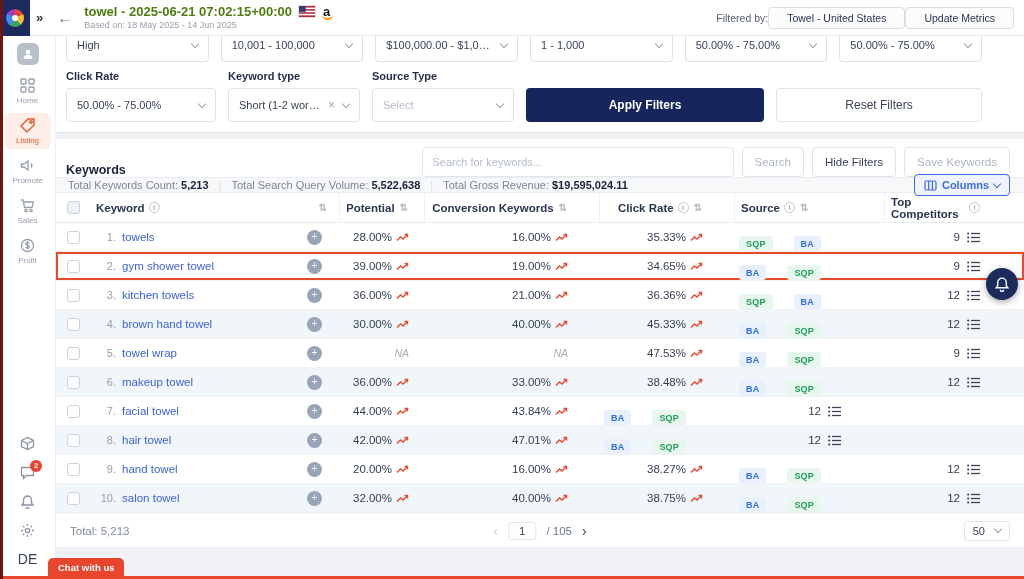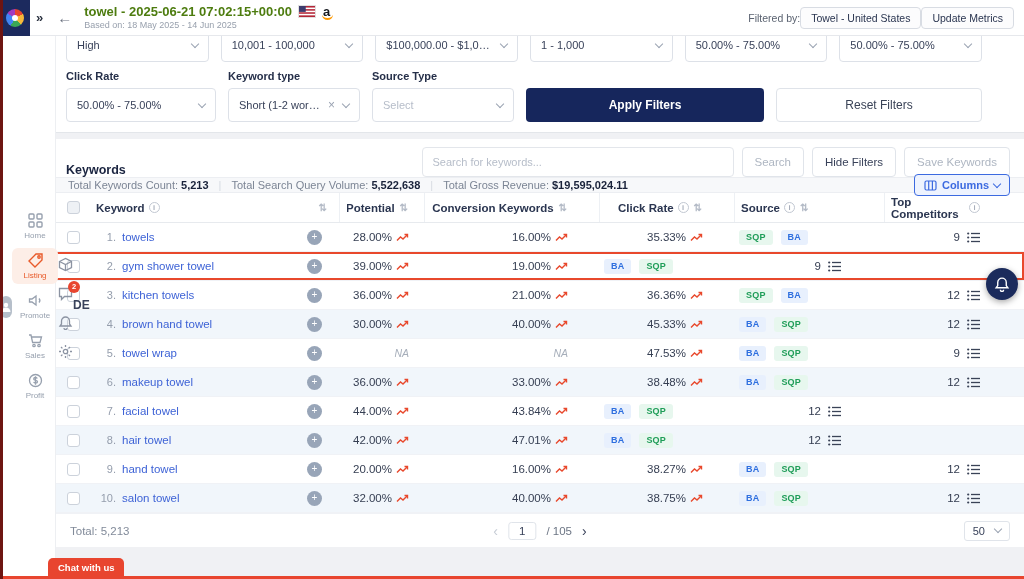--- a/index.html
+++ b/index.html
@@ -19,33 +19,33 @@
   .back{margin-left:14px;font-size:15px;color:#6b7280;cursor:pointer;}
   .title-block{margin-left:12px;line-height:1;}
   .title-row{display:flex;align-items:center;gap:6px;}
   .page-title{font-size:13px;font-weight:700;color:#4d7c0f;}
   .flag{border:1px solid #e0e0e0;display:inline-block;line-height:0;}
   .amazon-a{position:relative;font-weight:700;font-size:13px;color:#16191f;padding:0 1px;}
   .amazon-a::after{content:"";position:absolute;left:0;right:-2px;bottom:-2px;height:4px;border-bottom:2px solid #f90;border-radius:0 0 8px 8px;}
   .subtitle{font-size:9px;color:#98a0ad;margin-top:3px;}
   .topbar-right{margin-left:auto;margin-right:10px;display:flex;align-items:center;gap:0;}
   .filtered-by{font-size:10.5px;color:#5a6270;}
-  .chip-btn{border:1px solid #d8dce3;border-radius:4px;background:#fcfcfd;padding:4px 10px;font-size:10.5px;color:#2a3550;cursor:pointer;white-space:nowrap;}
+  .chip-btn{border:1px solid #d8dce3;border-radius:4px;background:#fcfcfd;padding:4px 18px;font-size:10.5px;color:#2a3550;cursor:pointer;white-space:nowrap;}
 
   
-  .sidebar{position:absolute;top:36px;left:0;bottom:0;width:56px;background:#fff;border-right:1px solid #edeff2;display:flex;align-items:center;z-index:15;}
+  .sidebar{position:absolute;top:36px;left:0;bottom:0;width:56px;background:#fff;border-right:1px solid #edeff2;display:flex;flex-direction:column;align-items:center;z-index:15;}
   .avatar{width:22px;height:22px;border-radius:6px;background:#b6bfca;margin:7px 0 8px;display:flex;align-items:center;justify-content:center;}
   .nav-item{width:46px;padding:5px 0 4px;border-radius:6px;margin-bottom:4px;color:#97a0ae;text-align:center;cursor:pointer;}
   .nav-item.active{color:#e85a2a;background:#fdeee7;}
   .nav-ico{display:block;line-height:0;}
   .nav-label{display:block;font-size:8px;margin-top:3px;}
   .side-spacer{flex:1;}
   .side-bottom-ico{position:relative;color:#8b93a2;margin:7px 0;line-height:0;cursor:pointer;}
   .chat-badge{position:absolute;top:-5px;right:-7px;background:#e8452f;color:#fff;border-radius:50%;width:12px;height:12px;font-size:7.5px;display:flex;align-items:center;justify-content:center;font-weight:700;}
-  .locale{font-size:12px;font-weight:700;color:#39425a;margin:6px 0 12px;}
+  .locale{font-size:14px;font-weight:400;color:#39425a;margin:6px 0 12px;}
 
   
   .main{position:absolute;left:56px;top:36px;right:0;bottom:0;overflow:hidden;}
   .filters-card{background:#fff;border-bottom:1px solid #e3e6ea;padding:0 42px 10px 10px;}
   .filters-row1{height:26px;overflow:hidden;position:relative;margin-bottom:8px;}
   .filters-row1-inner{position:absolute;left:0;right:0;bottom:0;display:flex;gap:12px;}
   .select{height:34px;display:flex;align-items:center;gap:6px;padding:0 10px;border:1px solid #dde1e8;border-radius:4px;background:#fff;font-size:11px;color:#39425a;cursor:pointer;}
   .filters-row1-inner .select{flex:1;min-width:0;}
   .sel-text{flex:1;overflow:hidden;white-space:nowrap;text-overflow:ellipsis;}
   .chev{width:6px;height:6px;border-right:1.5px solid #9aa3b2;border-bottom:1.5px solid #9aa3b2;transform:rotate(45deg);margin-top:-3px;flex:0 0 auto;}
@@ -96,21 +96,21 @@
   .c-check{justify-content:center;}
   .checkbox{width:13px;height:13px;border:1px solid #ccd2db;border-radius:3px;background:#fff;cursor:pointer;display:inline-block;}
   .checkbox.head{background:#eef1f5;}
   .c-kw{gap:6px;padding-left:4px;}
   .rank{width:22px;text-align:right;color:#949dac;font-size:11px;}
   .kw-link{color:#3e63d6;cursor:pointer;text-decoration:none;}
   .kw-circle{margin-left:auto;margin-right:12px;width:15px;height:15px;border-radius:50%;background:#98a5b8;color:#fff;display:flex;align-items:center;justify-content:center;font-size:10px;cursor:pointer;line-height:0;}
   .c-num{justify-content:flex-end;gap:4px;color:#353e52;}
   .c-sp{padding-right:16px;} .c-conv,.c-cr{padding-right:32px;}
   .na{color:#a6aeba;font-style:italic;font-size:10.5px;}
-  .c-src{gap:8px;padding-left:4px;}
+  .c-src{gap:21px;padding-left:4px;align-items:flex-end;}
   .badge{font-size:9px;font-weight:700;padding:2.5px 7px;border-radius:3px;letter-spacing:.2px;}
   .badge.sqp{color:#1f9d58;background:#e7f7ee;}
   .badge.ba{color:#2e6fdf;background:#e8f0fd;}
   .c-comp{justify-content:flex-end;gap:7px;padding-right:44px;color:#333c50;}
   .list-ico{line-height:0;cursor:pointer;}
 
   .tfoot{position:relative;height:34px;display:flex;align-items:center;padding:0 14px;font-size:11.5px;color:#818a99;border-top:1px solid #f0f2f6;background:#fff;}
   .pagination{position:absolute;left:50%;transform:translateX(-50%);display:flex;align-items:center;gap:10px;}
   .pg-prev{color:#c6ccd5;font-size:14px;cursor:default;}
   .pg-next{color:#39425a;font-size:14px;cursor:pointer;}
@@ -412,20 +412,27 @@
                 <path d="M8.5 1.5 H11.5 V4.5" fill="none" stroke="#e8482c" stroke-width="1.4"></path>
               </svg>
             </div>
             <div class="cell c-num c-conv">
               <span class="val">19.00%</span>
               <svg width="13" height="9" viewBox="0 0 13 9">
                 <path d="M1 7.5 L4.5 4 L7 6 L11.5 1.5" fill="none" stroke="#e8482c" stroke-width="1.4"></path>
                 <path d="M8.5 1.5 H11.5 V4.5" fill="none" stroke="#e8482c" stroke-width="1.4"></path>
               </svg>
             </div>
+            <div class="cell c-num c-cr">
+              <span class="val">34.65%</span>
+              <svg width="13" height="9" viewBox="0 0 13 9">
+                <path d="M1 7.5 L4.5 4 L7 6 L11.5 1.5" fill="none" stroke="#e8482c" stroke-width="1.4"></path>
+                <path d="M8.5 1.5 H11.5 V4.5" fill="none" stroke="#e8482c" stroke-width="1.4"></path>
+              </svg>
+            </div>
             <div class="cell c-src">
               <span class="badge ba">BA</span>
               <span class="badge sqp">SQP</span>
             </div>
             <div class="cell c-comp">
               <span>9</span>
               <span class="list-ico"><svg width="13" height="11" viewBox="0 0 13 11">
                   <g stroke="#3a4357" stroke-width="1.3">
                     <line x1="4" y1="1.5" x2="13" y2="1.5"></line>
                     <line x1="4" y1="5.5" x2="13" y2="5.5"></line>

